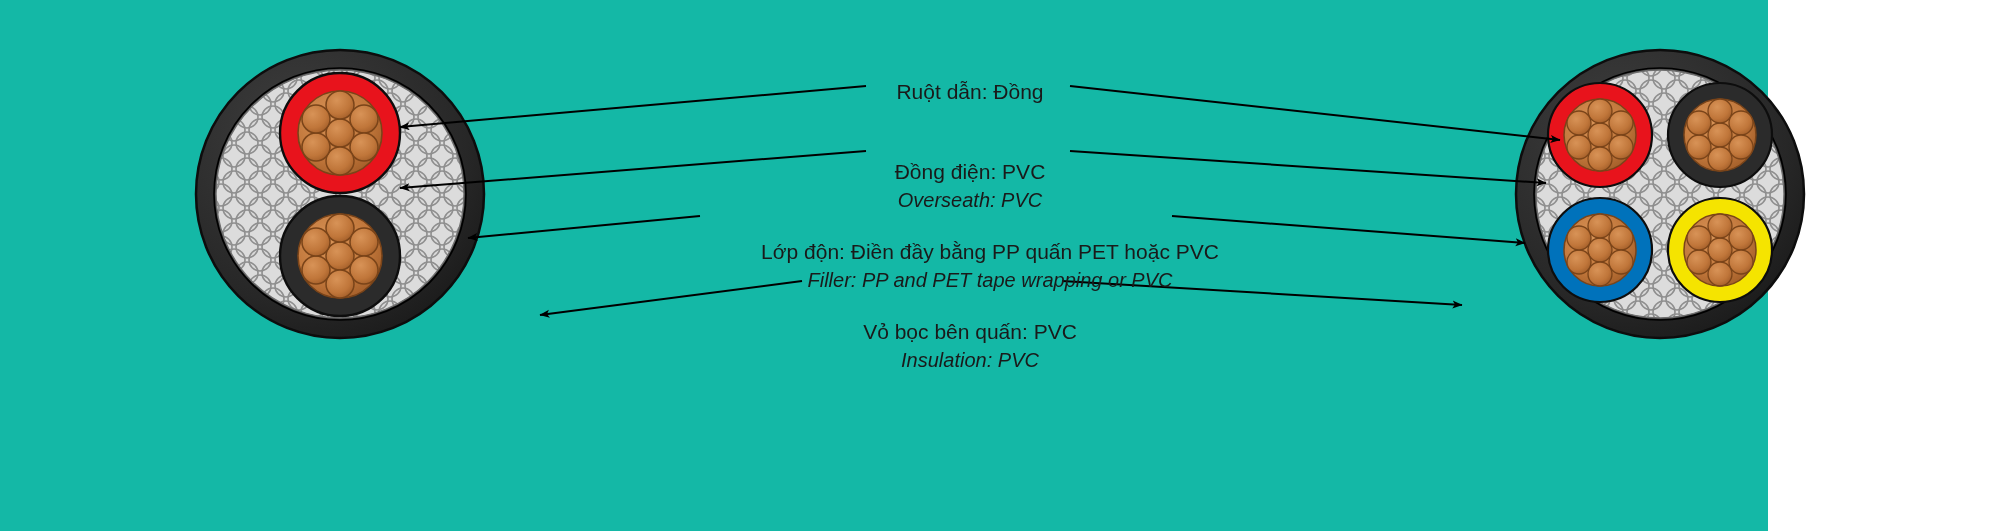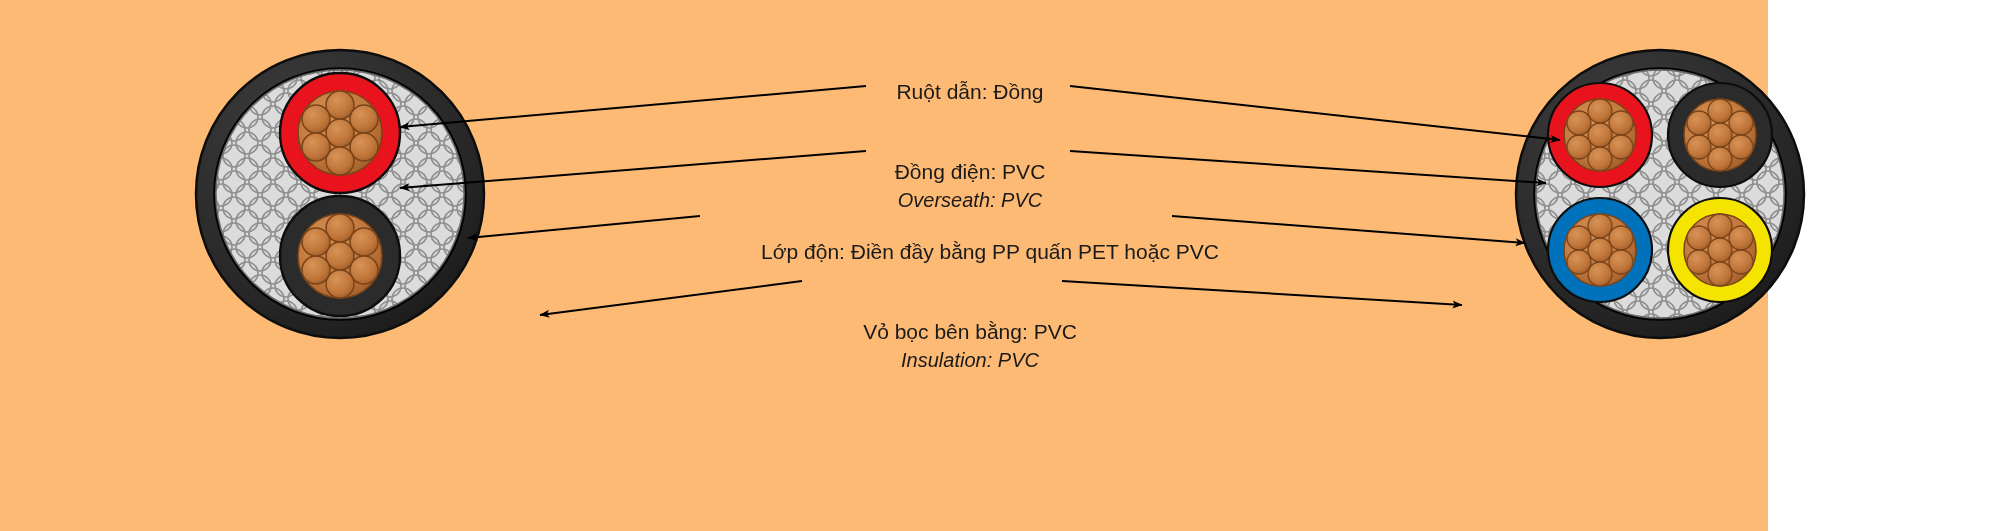--- a/index.html
+++ b/index.html
@@ -10,21 +10,21 @@
   body {
     width: 2000px;
     height: 531px;
     font-family: "Liberation Sans", sans-serif;
     overflow: hidden;
   }
   #stage {
     position: relative;
     width: 1768px;
     height: 531px;
-    background: #fdba74;
+    background: #14b8a6;
   }
   #diagram {
     position: absolute;
     left: 0;
     top: 0;
     width: 2000px;
     height: 531px;
   }
   .labels {
     position: absolute;
@@ -208,21 +208,22 @@
       <div class="label-vi">Ruột dẫn: Đồng</div>
     </div>
 
     <div class="label-group" style="left:970px; top:158px;">
       <div class="label-vi">Đồng điện: PVC</div>
       <div class="label-en">Overseath: PVC</div>
     </div>
 
     <div class="label-group" style="left:990px; top:238px;">
       <div class="label-vi">Lớp độn: Điền đầy bằng PP quấn PET hoặc PVC</div>
+      <div class="label-en">Filler: PP and PET tape wrapping or PVC</div>
     </div>
 
     <div class="label-group" style="left:970px; top:318px;">
-      <div class="label-vi">Vỏ bọc bên bằng: PVC</div>
+      <div class="label-vi">Vỏ bọc bên quấn: PVC</div>
       <div class="label-en">Insulation: PVC</div>
     </div>
 
   </div>
 </div>
 
 </body></html>

